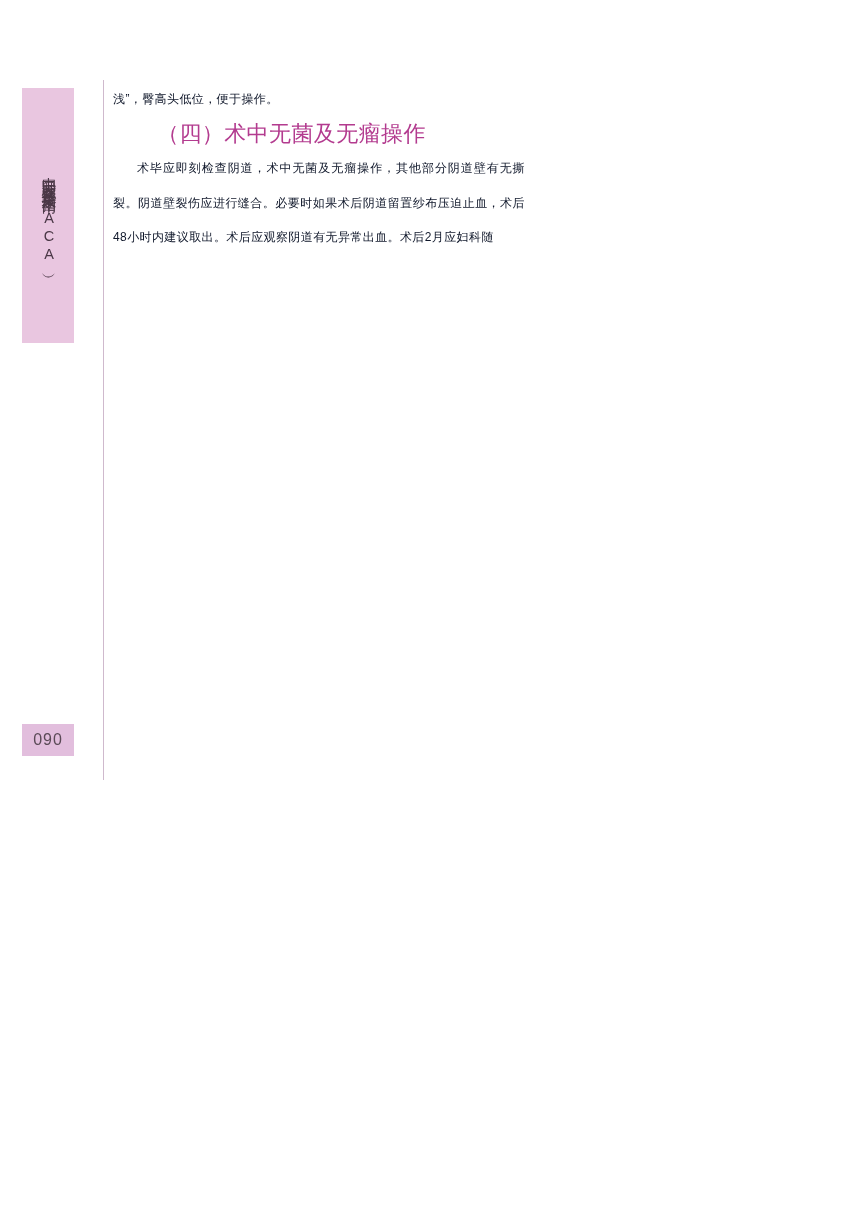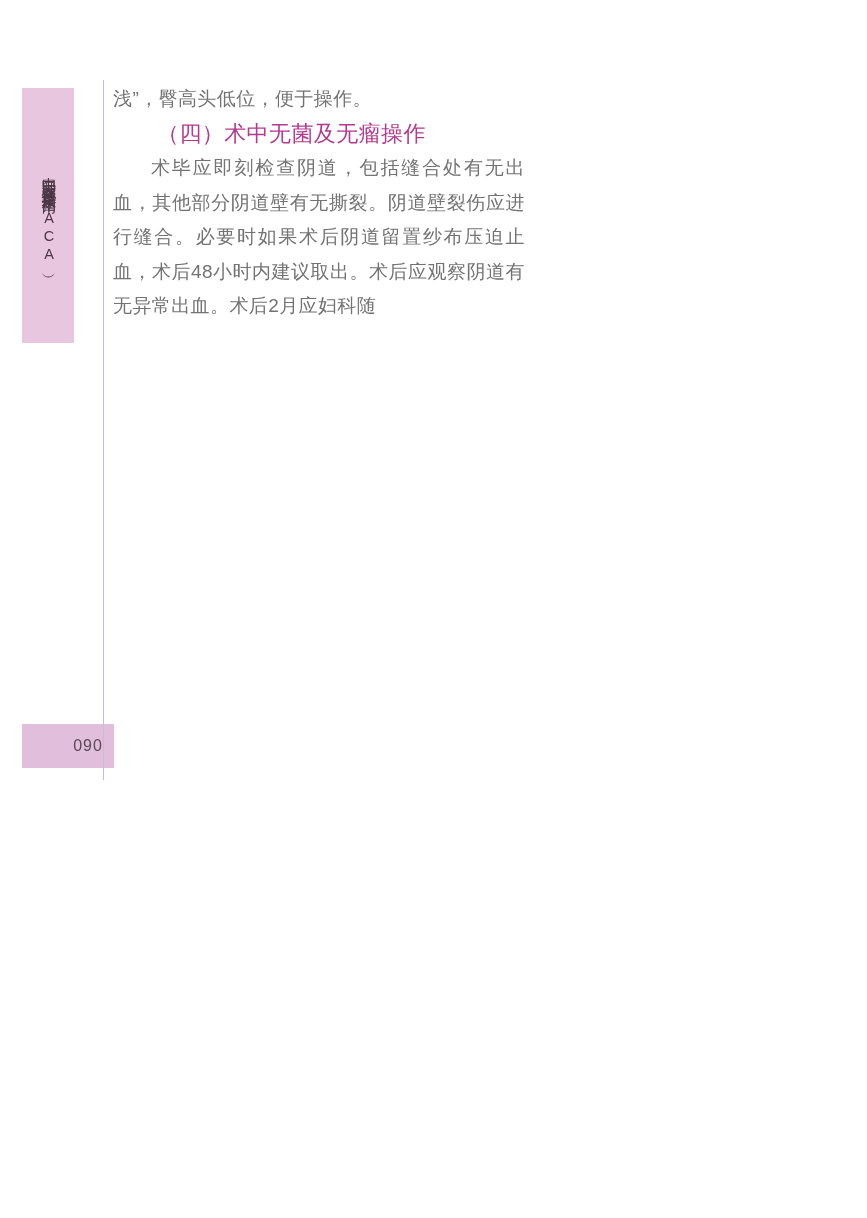--- a/index.html
+++ b/index.html
@@ -37,26 +37,25 @@
     font-family: "Liberation Sans", sans-serif;
     white-space: nowrap;
   }
 
   
   .page-num-box {
     position: absolute;
     left: 22px;
     top: 724px;
     width: 52px;
-    height: 44px;
+    height: 32px;
     background: #e2bedd;
     display: flex;
     align-items: center;
     justify-content: center;
-    padding-left: 40px;
   }
   .page-num {
     font-size: 16px;
     color: #5b4a57;
     letter-spacing: 1px;
     font-family: "Liberation Sans", sans-serif;
   }
 
   
   .v-rule {
@@ -70,23 +69,23 @@
 
   
   .text-col {
     position: absolute;
     left: 113px;
     top: 82px;
     width: 412px;
   }
 
   .para {
-    font-size: 19px;
+    font-size: 12px;
     line-height: 34.5px;
-    color: #737373;
+    color: #0f172a;
     text-align: justify;
     text-justify: inter-ideograph;
     margin: 0;
     letter-spacing: 0.4px;
     font-family: "Liberation Sans", sans-serif;
   }
   .para.indent {
     text-indent: 2em;
   }
 
@@ -109,14 +108,14 @@
 
 <div class="page-num-box">
   <span class="page-num">090</span>
 </div>
 
 <div class="v-rule"></div>
 
 <div class="text-col">
   <p class="para">浅”，臀高头低位，便于操作。</p>
   <p class="heading">（四）术中无菌及无瘤操作</p>
-  <p class="para indent">术毕应即刻检查阴道，包括缝合处有无出血，其他部分阴道壁有无撕裂。阴道壁裂伤应进行缝合。必要时如果术后阴道留置纱布压迫止血，术后48小时内建议取出。术后应观察阴道有无异常出血。术后2月应妇科随</p>
+  <p class="para indent">术毕应即刻检查阴道，术中无菌及无瘤操作，其他部分阴道壁有无撕裂。阴道壁裂伤应进行缝合。必要时如果术后阴道留置纱布压迫止血，术后48小时内建议取出。术后应观察阴道有无异常出血。术后2月应妇科随</p>
 </div>
 
 </body></html>

